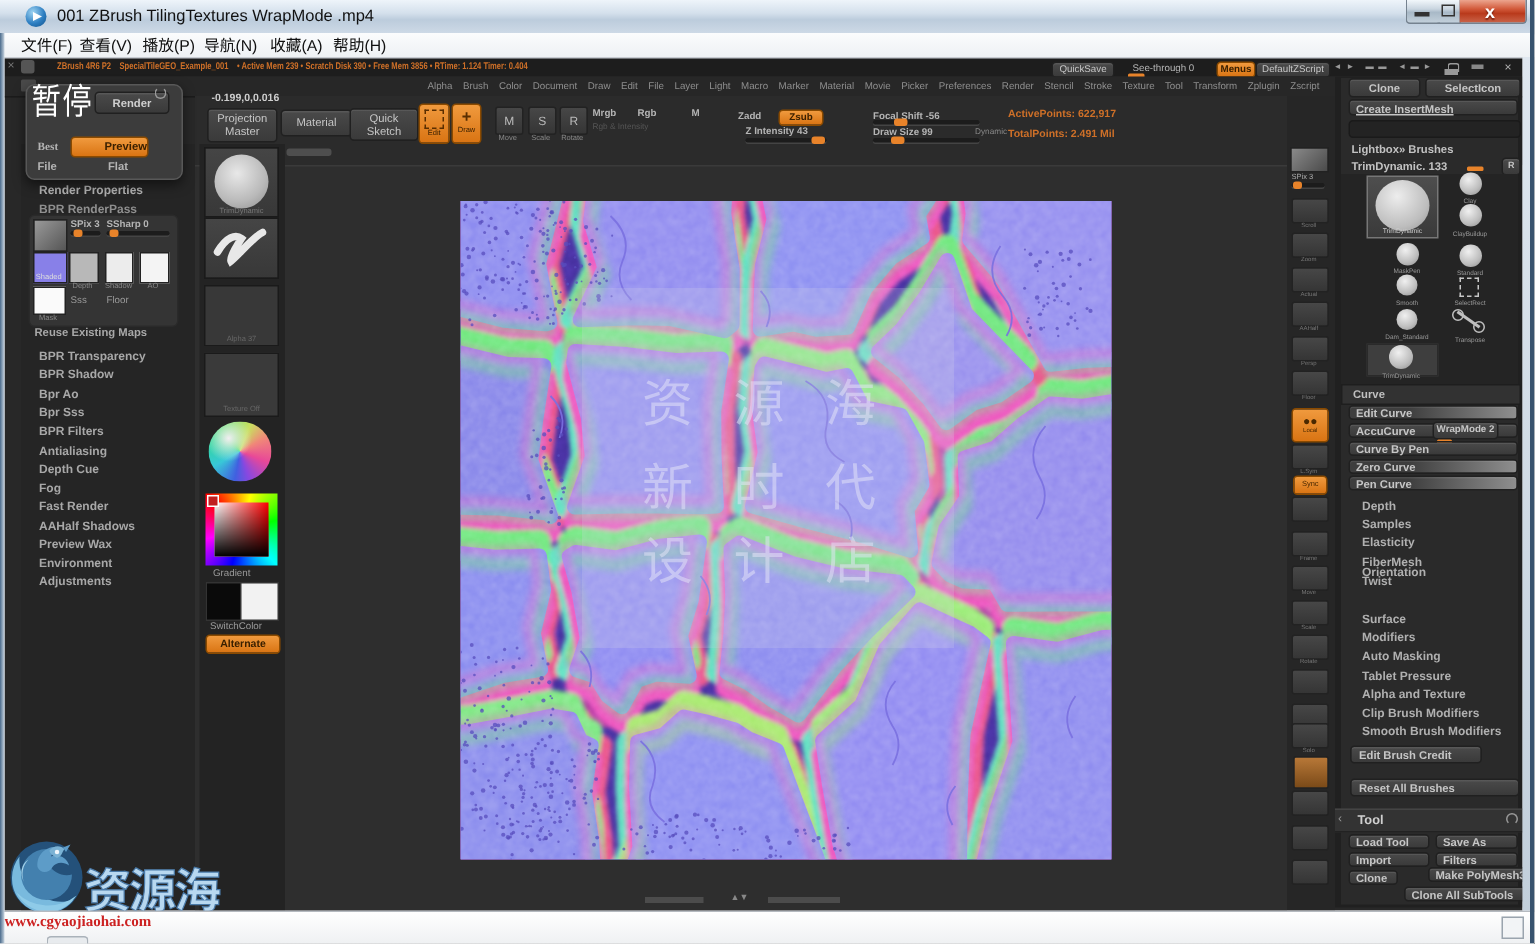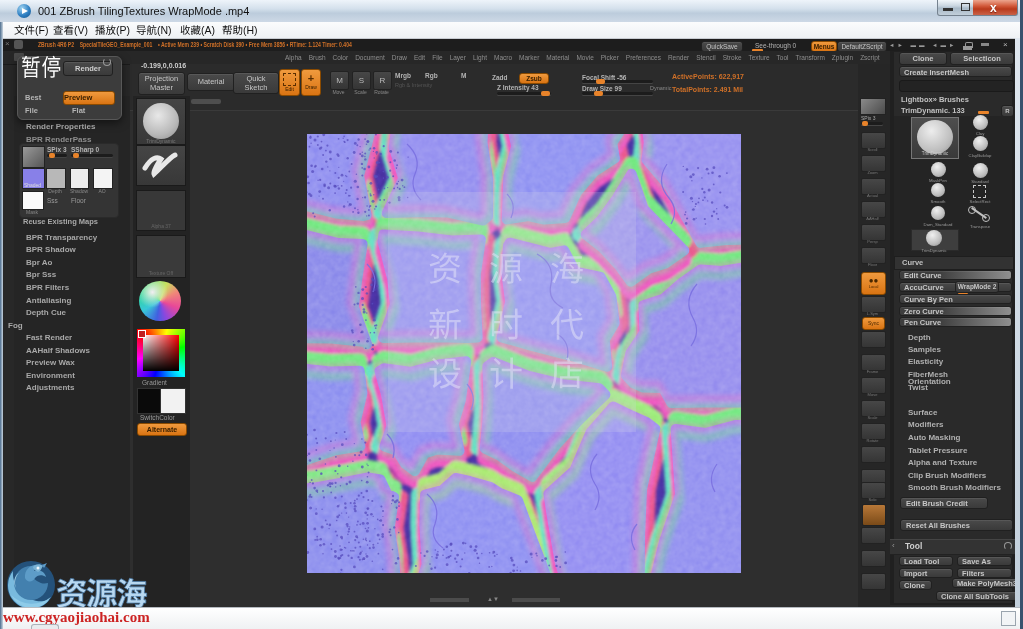--- a/index.html
+++ b/index.html
@@ -17,21 +17,21 @@
   #btnmin i{position:absolute;left:5px;top:8px;width:10px;height:3px;background:#333;}
   #btnmax i{position:absolute;left:3px;top:3px;width:7px;height:6px;border:1.5px solid #333;}
   #btnclose i{position:absolute;left:17px;top:1px;color:#fff;font-style:normal;font-weight:bold;font-size:12px;text-shadow:0 1px 1px #7a2210;}
   #menubar{left:0;top:22px;width:1023px;height:16px;background:linear-gradient(#fbfcfd,#eef1f4);border-bottom:1px solid #c8ccd2;font-size:10.5px;color:#111;}
   
   #video{left:3px;top:38px;width:1012px;height:569px;background:#282828;overflow:hidden;}
   #rightborder{left:1015px;top:38px;width:5px;height:569px;background:linear-gradient(#dfe7ef,#c2cfdb);}
   #rightedge{left:1020px;top:0px;width:3px;height:629px;background:#38536e;}
   #leftedge{left:0;top:22px;width:3px;height:607px;background:linear-gradient(90deg,#4a6b8c,#c9d5e0);}
   #bottombar{left:0;top:607px;width:1023px;height:22px;background:linear-gradient(#ffffff,#eef0f2);border-top:1px solid #b5bac0;}
-  #url{left:3px;top:609px;font-size:15px;font-weight:bold;color:#cc2222;font-family:"Liberation Serif",serif;}
+  #url{left:3px;top:609px;font-size:10px;font-weight:bold;color:#cc2222;font-family:"Liberation Serif",serif;}
   #grip{left:1001px;top:611px;width:13px;height:13px;border:1px solid #9aa4ae;background:#f2f4f6;}
   .or{color:#e8832a;}
   .zbtn{background:linear-gradient(#4a4a4a,#3a3a3a);border:1px solid #202020;border-radius:3px;color:#c6c6c6;box-shadow:inset 0 1px 0 rgba(255,255,255,.08);}
   .obtn{background:linear-gradient(#f09a3e,#d97413);border:1px solid #8a4a00;border-radius:3px;color:#3a2000;}
   #video .abs{position:absolute;}
   .t6{font-size:6.5px;} .t7{font-size:7.5px;} .t8{font-size:8px;} .b{font-weight:bold;}
   .g{color:#9a9a9a;} .g2{color:#b4b4b4;}
   .thumb{background:linear-gradient(#454545,#383838);border:1px solid #1a1a1a;}
   .ic{background:linear-gradient(#474747,#353535);border:1px solid #222;border-radius:2px;}
   .lbl{position:absolute;font-size:5px;color:#888;width:100%;text-align:center;}
@@ -988,31 +988,31 @@
     <div class="abs t6 g" style="left:44px;top:159px;">Sss</div>
     <div class="abs t6 g" style="left:68px;top:159px;">Floor</div>
     <div class="abs b" style="left:20px;top:179px;font-size:7.5px;color:#a8a8a8;">Reuse Existing Maps</div>
     <div class="abs b t8" style="left:23px;top:195px;color:#a8a8a8;">BPR Transparency</div>
     <div class="abs b t8" style="left:23px;top:207px;color:#a8a8a8;">BPR Shadow</div>
     <div class="abs b t8" style="left:23px;top:220px;color:#a8a8a8;">Bpr Ao</div>
     <div class="abs b t8" style="left:23px;top:232px;color:#a8a8a8;">Bpr Sss</div>
     <div class="abs b t8" style="left:23px;top:245px;color:#a8a8a8;">BPR Filters</div>
     <div class="abs b t8" style="left:23px;top:258px;color:#a8a8a8;">Antialiasing</div>
     <div class="abs b t8" style="left:23px;top:270px;color:#a8a8a8;">Depth Cue</div>
-    <div class="abs b t8" style="left:5px;top:283px;color:#a8a8a8;">Fog</div>
+    <div class="abs b t8" style="left:23px;top:283px;color:#a8a8a8;">Fog</div>
     <div class="abs b t8" style="left:23px;top:295px;color:#a8a8a8;">Fast Render</div>
     <div class="abs b t8" style="left:23px;top:308px;color:#a8a8a8;">AAHalf Shadows</div>
     <div class="abs b t8" style="left:23px;top:320px;color:#a8a8a8;">Preview Wax</div>
     <div class="abs b t8" style="left:23px;top:333px;color:#a8a8a8;">Environment</div>
     <div class="abs b t8" style="left:23px;top:345px;color:#a8a8a8;">Adjustments</div>
 
     <div class="abs" style="left:14px;top:18px;width:103px;height:62px;background:#3c3c3c;border:1px solid #585858;border-radius:6px;box-shadow:0 3px 8px rgba(0,0,0,.5);"></div>
     <div class="abs zbtn t7 b" style="left:60px;top:23px;width:48px;height:13px;text-align:center;line-height:13px;color:#d0d0d0;">Render</div>
-    <div class="abs t7 b g2" style="left:22px;top:55px;">Best</div>
-    <div class="abs obtn b t7" style="left:60px;top:53px;width:50px;height:12px;text-align:left;line-height:12px;">Preview</div>
+    <div class="abs t7 b g2" style="left:22px;top:55px;font-family:Liberation Serif, serif;">Best</div>
+    <div class="abs obtn b t7" style="left:44px;top:53px;width:50px;height:12px;text-align:right;line-height:12px;">Preview</div>
     <div class="abs t7 b g2" style="left:22px;top:68px;">File</div>
     <div class="abs t7 b g2" style="left:69px;top:68px;">Flat</div>
 
     <div class="abs" style="left:100px;top:20px;width:6px;height:6px;border:1.2px solid #999;border-radius:50%;border-top-color:transparent;"></div>
 
     <svg class="abs" style="left:0px;top:14px;" width="70" height="30">
       <use href="#g6682" transform="translate(18,24) scale(0.0197,-0.024)" fill="#ffffff"></use>
       <use href="#g505c" transform="translate(38.5,24) scale(0.0197,-0.024)" fill="#ffffff"></use>
     </svg>
 
@@ -1080,21 +1080,21 @@
     <div class="abs obtn" style="left:858px;top:234px;width:23px;height:21px;">
       <div style="font-size:8px;text-align:center;line-height:15px;color:#4a2800;">●●</div>
       <div style="font-size:4px;text-align:center;margin-top:-4px;color:#4a2800;">Local</div>
     </div>
     <div class="abs obtn" style="left:859px;top:279px;width:21px;height:11px;font-size:5px;text-align:center;line-height:11px;color:#4a2800;">Sync</div>
     <div class="abs" style="left:859px;top:466px;width:22px;height:20px;background:linear-gradient(#b87838,#7a4a18);border:1px solid #222;border-radius:2px;"></div>
     <div class="abs" style="left:887px;top:13px;width:125px;height:554px;background:#202020;"></div>
     <div class="abs" style="left:891px;top:14px;width:118px;height:551px;background:#2a2a2a;"></div>
     <div class="abs zbtn t7 b" style="left:896px;top:14px;width:46px;height:11px;text-align:center;line-height:11px;">Clone</div>
     <div class="abs zbtn t7 b" style="left:947px;top:14px;width:62px;height:11px;text-align:center;line-height:11px;">SelectIcon</div>
-    <div class="abs zbtn t7 b" style="left:896px;top:28px;width:113px;height:11px;text-align:left;line-height:11px;padding-left:4px;box-sizing:border-box;">Create InsertMesh</div>
+    <div class="abs zbtn t7 b" style="left:896px;top:28px;width:113px;height:11px;text-align:left;line-height:11px;padding-left:4px;box-sizing:border-box;text-decoration:underline;">Create InsertMesh</div>
     <div class="abs" style="left:896px;top:42px;width:113px;height:10px;background:#232323;border:1px solid #1a1a1a;border-radius:3px;"></div>
     <div class="abs b t7" style="left:898px;top:57px;color:#c2c2c2;">Lightbox» Brushes</div>
     <div class="abs b t7" style="left:898px;top:68px;color:#c2c2c2;">TrimDynamic. 133</div>
     <div class="abs" style="left:975px;top:73px;width:11px;height:3px;background:#e8832a;border-radius:1px;"></div>
     <div class="abs zbtn b" style="left:998px;top:67px;width:11px;height:10px;font-size:6px;text-align:center;line-height:10px;">R</div>
     <div class="abs" style="left:891px;top:78px;width:118px;height:143px;background:#242424;"></div>
     <div class="abs" style="left:908px;top:79px;width:46px;height:40px;background:linear-gradient(#4e4e4e,#3a3a3a);border:1px solid #777;">
       <div style="position:absolute;left:5px;top:2px;width:36px;height:34px;border-radius:50%;background:radial-gradient(circle at 40% 32%,#ededed,#bdbdbd 65%,#909090);"></div>
       <div class="lbl" style="top:33px;color:#ccc;font-size:4.5px;">TrimDynamic</div>
     </div>

